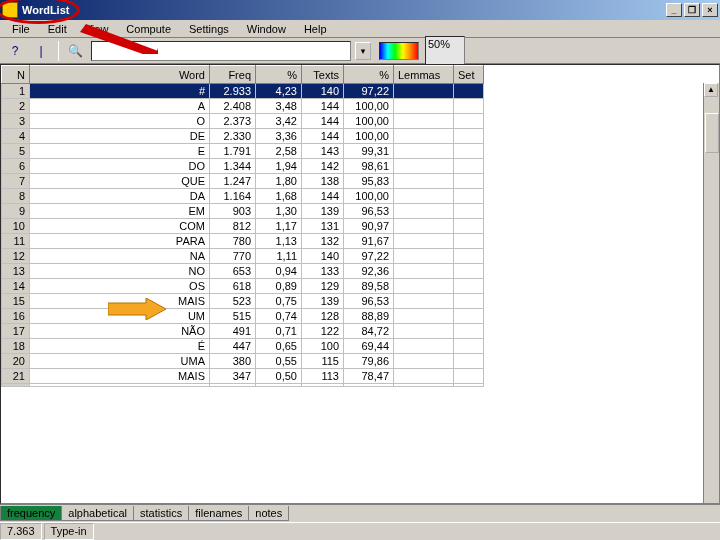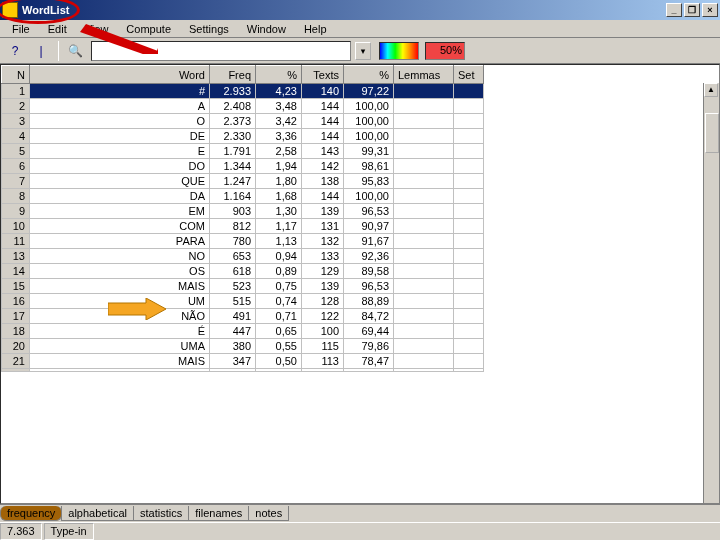--- a/index.html
+++ b/index.html
@@ -89,25 +89,24 @@
     background:#d4d0c8;
     text-align:center;font-size:9px;line-height:16px;
   }
   .rainbow {
     width: 40px; height: 18px;
     background: linear-gradient(to right, #00f, #0ff, #0f0, #ff0, #f80, #f00);
     border:1px inset #808080;
     margin-left: 4px;
   }
   .pct-box {
-    width: 40px; height:18px;
-    background:#ef4444; border:1px inset #808080;
+    width: 40px; height:30px;
+    background:#e5e5e5; border:1px inset #808080;
     padding:1px 2px; font-size:11px;
     margin-left:2px;
-    text-align:right;
   }
   .grid-area {
     position: relative;
     background: #fff;
     height: 440px;
     overflow: hidden;
     border: 1px inset #808080;
   }
   table.grid {
     border-collapse: collapse;
@@ -164,21 +163,21 @@
     width:100%;
     font-size:11px;
   }
   .tab {
     padding: 1px 6px;
     border: 1px solid #808080;
     border-top: none;
     background:#d4d0c8;
     margin-right:-1px;
   }
-  .tab.active { background:#a16207;border-radius:6px; }
+  .tab.active { background:#15803d; }
   .statusbar {
     position:absolute;
     bottom:0; left:0;
     height:18px; width:100%;
     background:#d4d0c8;
     border-top:1px solid #fff;
     display:flex;
     font-size:11px;
   }
   .status-cell {
@@ -362,20 +361,30 @@
           <td class="rowhead">11</td>
           <td class="col-word">PARA</td>
           <td class="col-freq">780</td>
           <td class="col-pct">1,13</td>
           <td class="col-texts">132</td>
           <td class="col-pct2">91,67</td>
           <td class="col-lemmas"></td>
           <td class="col-set"></td>
         </tr>
         <tr>
+          <td class="rowhead">12</td>
+          <td class="col-word">NA</td>
+          <td class="col-freq">770</td>
+          <td class="col-pct">1,11</td>
+          <td class="col-texts">140</td>
+          <td class="col-pct2">97,22</td>
+          <td class="col-lemmas"></td>
+          <td class="col-set"></td>
+        </tr>
+        <tr>
           <td class="rowhead">13</td>
           <td class="col-word">NO</td>
           <td class="col-freq">653</td>
           <td class="col-pct">0,94</td>
           <td class="col-texts">133</td>
           <td class="col-pct2">92,36</td>
           <td class="col-lemmas"></td>
           <td class="col-set"></td>
         </tr>
         <tr>

